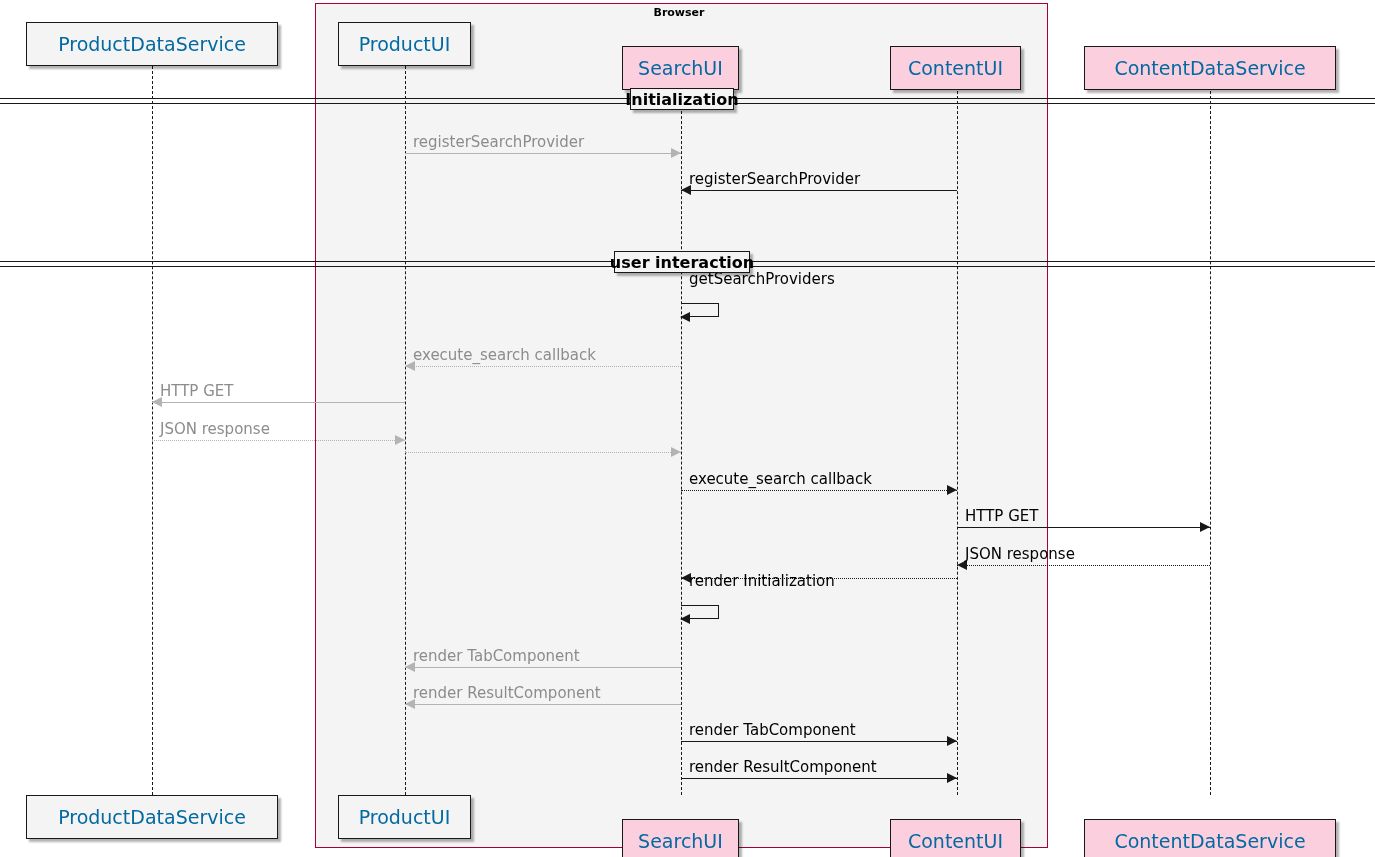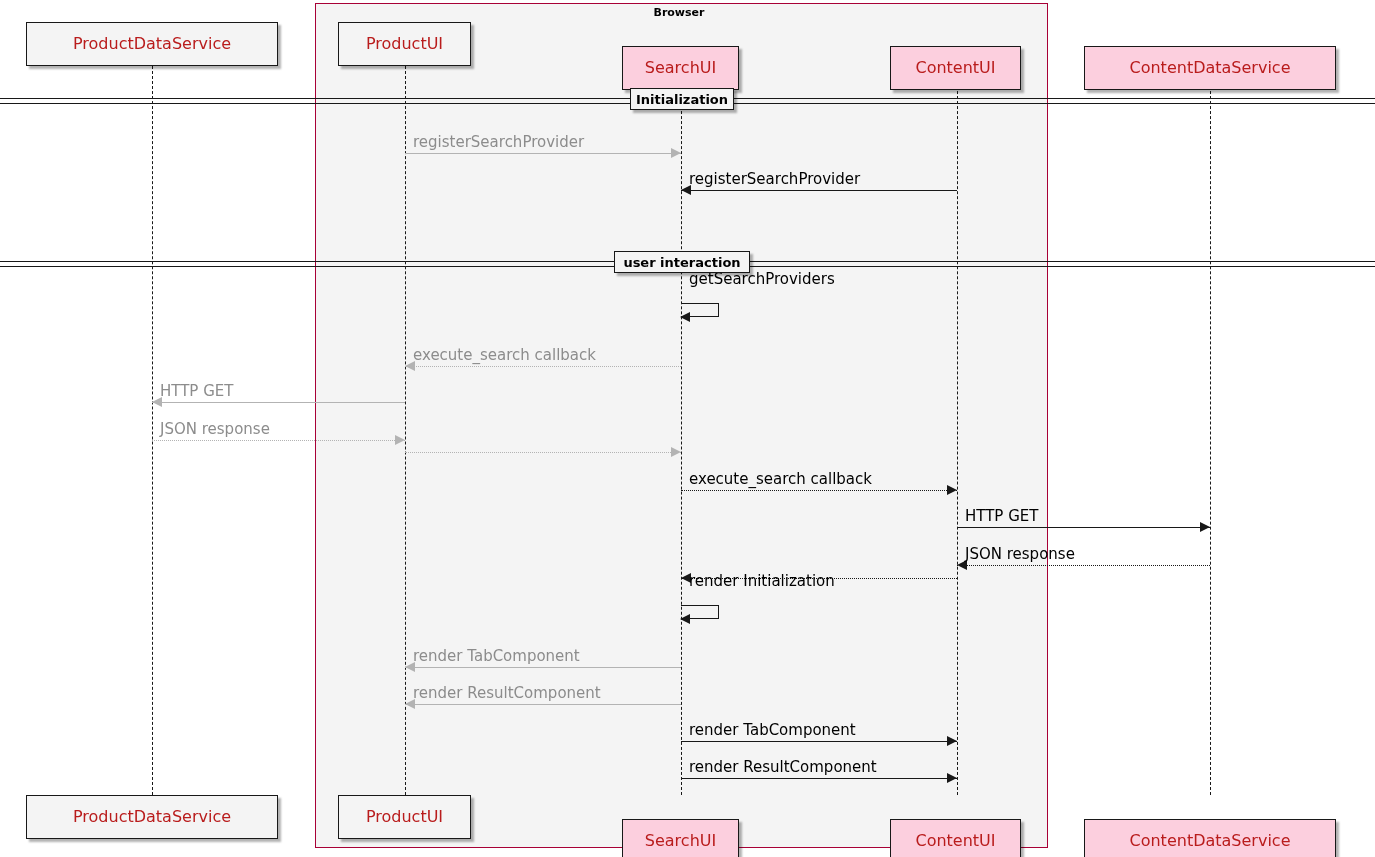--- a/index.html
+++ b/index.html
@@ -46,22 +46,22 @@
     border:1.5px solid #181818;
     background:#F4F4F4;
     box-shadow:3px 3px 2px rgba(0,0,0,0.30);
     display:flex;
     align-items:center;
     justify-content:center;
     z-index:5;
     white-space:nowrap;
   }
   .participant span{
-    font-size:16px;
-    color:#b91c1c;
+    font-size:19px;
+    color:#0369a1;
     line-height:1;
     padding:0 8px;
   }
   .participant.pink{ background:#FCCFDE;margin-top:24px; }
 
   
   .divider-lines{
     position:absolute;
     left:0;
     width:1375px;
@@ -79,21 +79,21 @@
     position:absolute;
     box-sizing:border-box;
     border:1.5px solid #181818;
     background:#F4F4F4;
     box-shadow:3px 3px 2px rgba(0,0,0,0.30);
     z-index:7;
     display:flex;align-items:center;justify-content:center;
     white-space:nowrap;
   }
   .divider-label span{
-    font-size:13px;font-weight:bold;color:#000;padding:0 7px;
+    font-size:16px;font-weight:bold;color:#000;padding:0 7px;
   }
 
   
   .msg{position:absolute;z-index:4;}
   .msg .line{
     position:absolute;
     left:0;top:0;
     height:0;
     border-top:1px solid #181818;
   }

